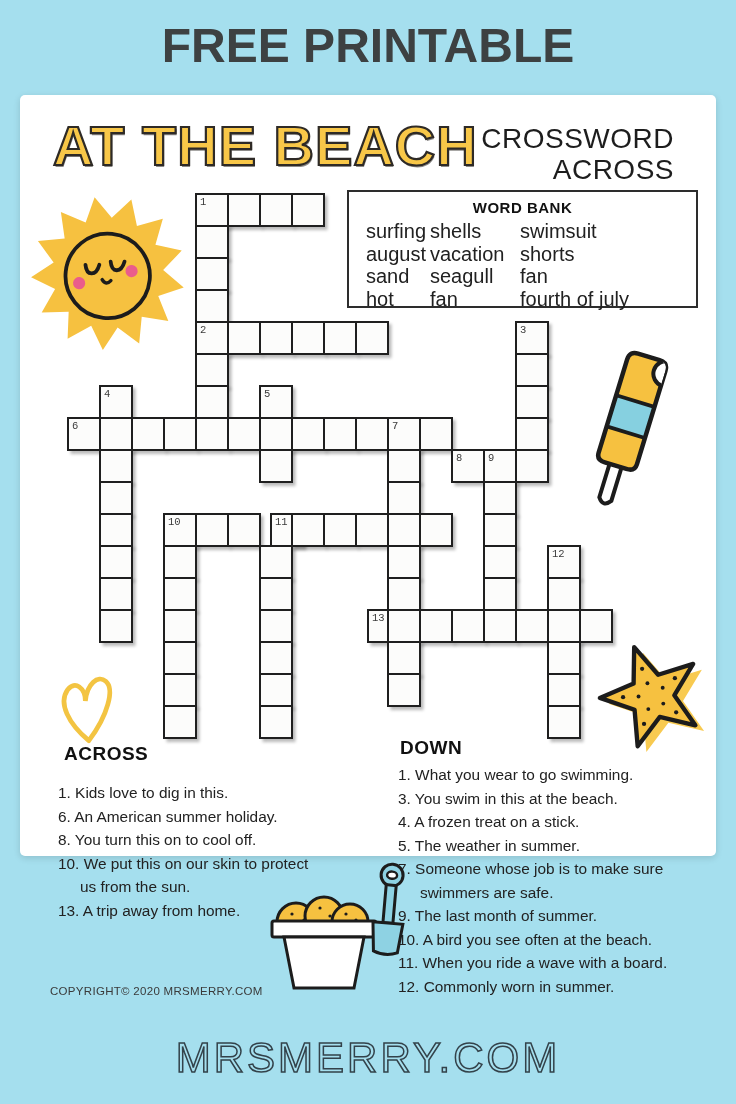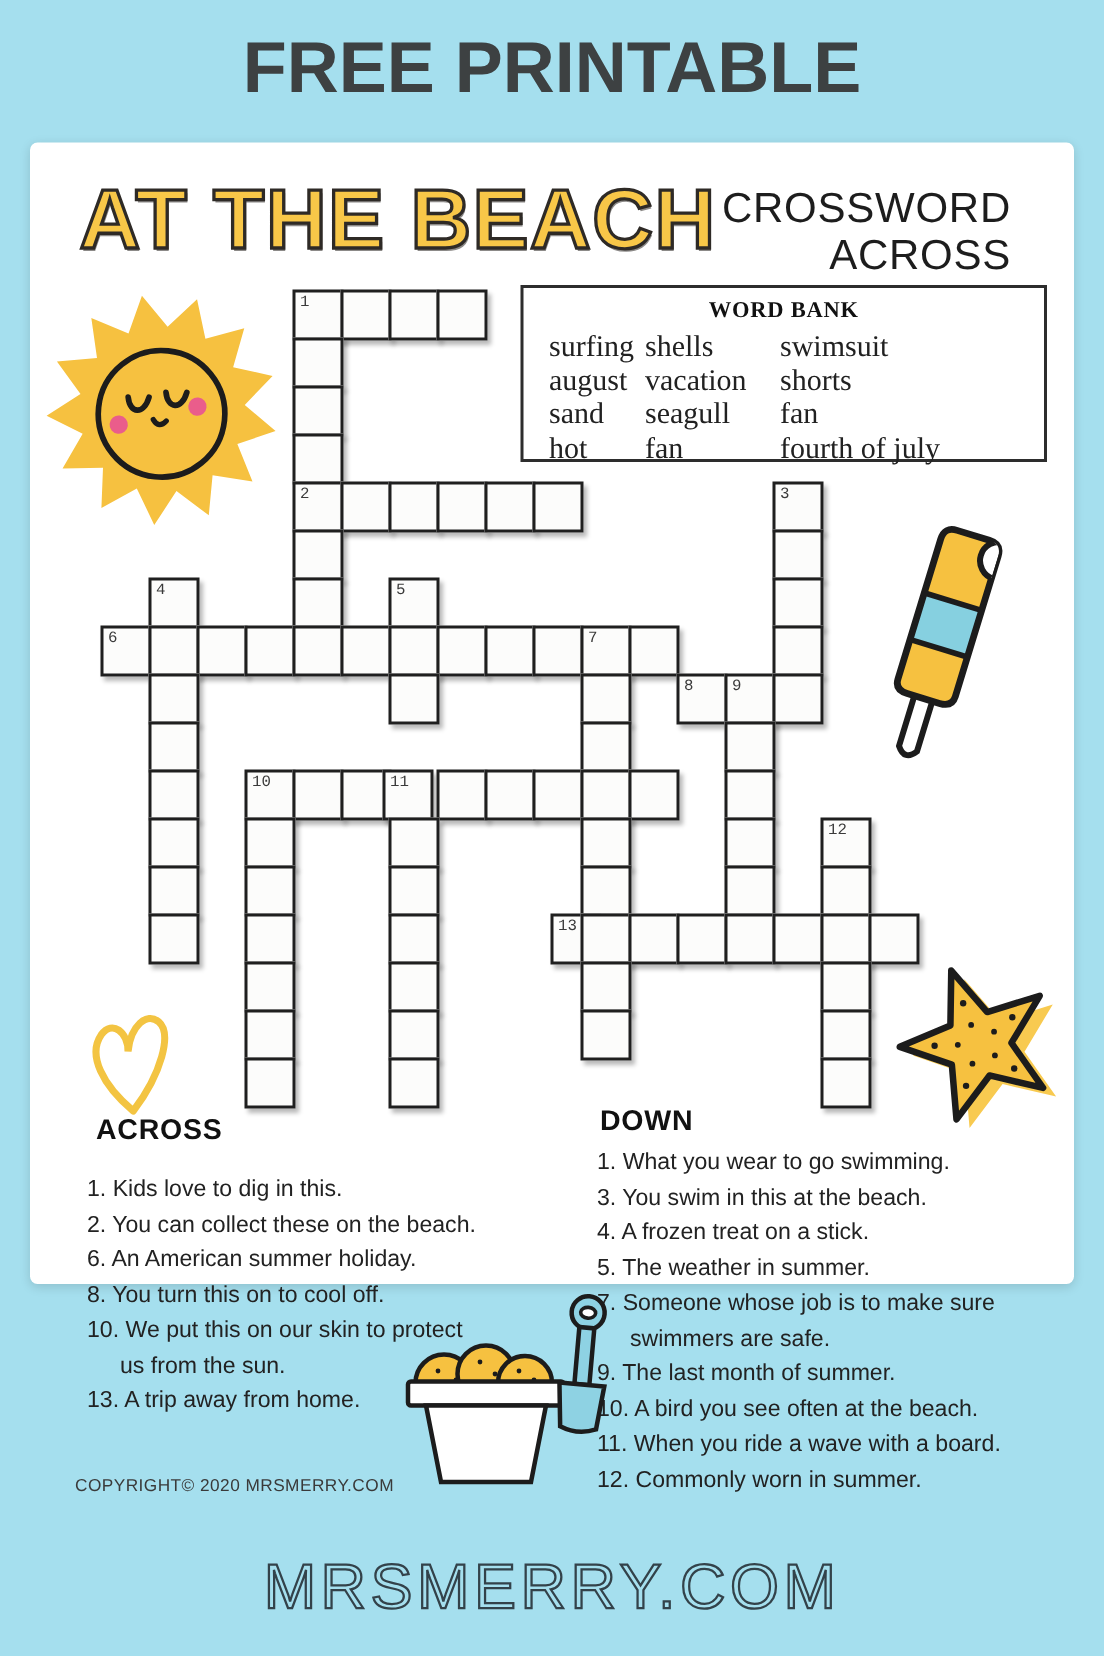--- a/index.html
+++ b/index.html
@@ -16,21 +16,21 @@
         background:#ffffff;border-radius:5px;box-shadow:0 2px 7px rgba(0,0,0,.14);}
 
   .title{position:absolute;left:33px;top:18px;font-weight:bold;font-size:56px;
          letter-spacing:1px;color:#f8c748;-webkit-text-stroke:2.2px #2e2a26;
          text-shadow:1px 2px 0 rgba(46,42,38,.55);white-space:nowrap;}
   .subtitle{position:absolute;right:42px;top:28px;text-align:right;
             font-size:28px;line-height:31px;color:#1d1d1d;letter-spacing:.5px;}
 
   
   .wordbank{position:absolute;left:327px;top:95px;width:351px;height:118px;
-            border:2px solid #2d2d2d;background:#fff;box-sizing:border-box;font-family:Liberation Serif, serif;}
+            border:2px solid #2d2d2d;background:#fff;box-sizing:border-box;}
   .wordbank .wb-title{text-align:center;font-weight:bold;font-size:15px;
             letter-spacing:.5px;color:#111;margin-top:7px;}
   .wb-cols{display:grid;grid-template-columns:64px 90px 76px auto;
            padding:4px 4px 0 17px;}
   .wb-col div{font-size:20px;line-height:22.5px;color:#212121;white-space:nowrap;}
 
   
   #grid{position:absolute;left:47px;top:98px;width:548px;height:548px;}
   .cell{position:absolute;width:34px;height:34px;box-sizing:border-box;
         border:2px solid #1f1f1f;background:#fcfcfb;
@@ -164,21 +164,21 @@
         <div class="cell" style="left: 448px; top: 256px;"></div>
         <div class="cell" style="left: 32px; top: 288px;"></div>
         <div class="cell" style="left: 320px; top: 288px;"></div>
         <div class="cell" style="left: 416px; top: 288px;"></div>
         <div class="cell" style="left: 32px; top: 320px;"></div>
         <div class="cell" style="left: 96px; top: 320px; padding-left: 20px;">
           <span class="num">10</span>
         </div>
         <div class="cell" style="left: 128px; top: 320px;"></div>
         <div class="cell" style="left: 160px; top: 320px;"></div>
-        <div class="cell" style="left: 188px; top: 320px; text-align: center;">
+        <div class="cell" style="left: 203px; top: 320px; text-align: center;">
           <span class="num">11</span>
         </div>
         <div class="cell" style="left: 224px; top: 320px;"></div>
         <div class="cell" style="left: 256px; top: 320px;"></div>
         <div class="cell" style="left: 288px; top: 320px;"></div>
         <div class="cell" style="left: 320px; top: 320px;"></div>
         <div class="cell" style="left: 352px; top: 320px;"></div>
         <div class="cell" style="left: 416px; top: 320px;"></div>
         <div class="cell" style="left: 32px; top: 352px;"></div>
         <div class="cell" style="left: 96px; top: 352px;"></div>
@@ -258,21 +258,20 @@
           <circle cx="49.7" cy="86.8" r="2.2"></circle>
           <circle cx="54.1" cy="71.5" r="2"></circle>
           <circle cx="28.0" cy="59.1" r="2.2"></circle>
           <circle cx="44.0" cy="58.5" r="2"></circle>
         </g>
     </svg>
 
     <div class="clue-head" style="left:44px;top:648px">ACROSS</div>
     <div class="clue-list" id="across-list" style="left:38px;top:686px;width:310px">
         <div class="clue">1. Kids love to dig in this.</div>
-        <div class="clue">2. You can collect these on the beach.</div>
         <div class="clue">6. An American summer holiday.</div>
         <div class="clue">8. You turn this on to cool off.</div>
         <div class="clue">10. We put this on our skin to protect
 us from the sun.</div>
         <div class="clue">13. A trip away from home.</div>
       </div>
 
     <div class="clue-head" style="left:380px;top:642px">DOWN</div>
     <div class="clue-list" id="down-list" style="left:378px;top:668px;width:322px">
         <div class="clue">1. What you wear to go swimming.</div>

